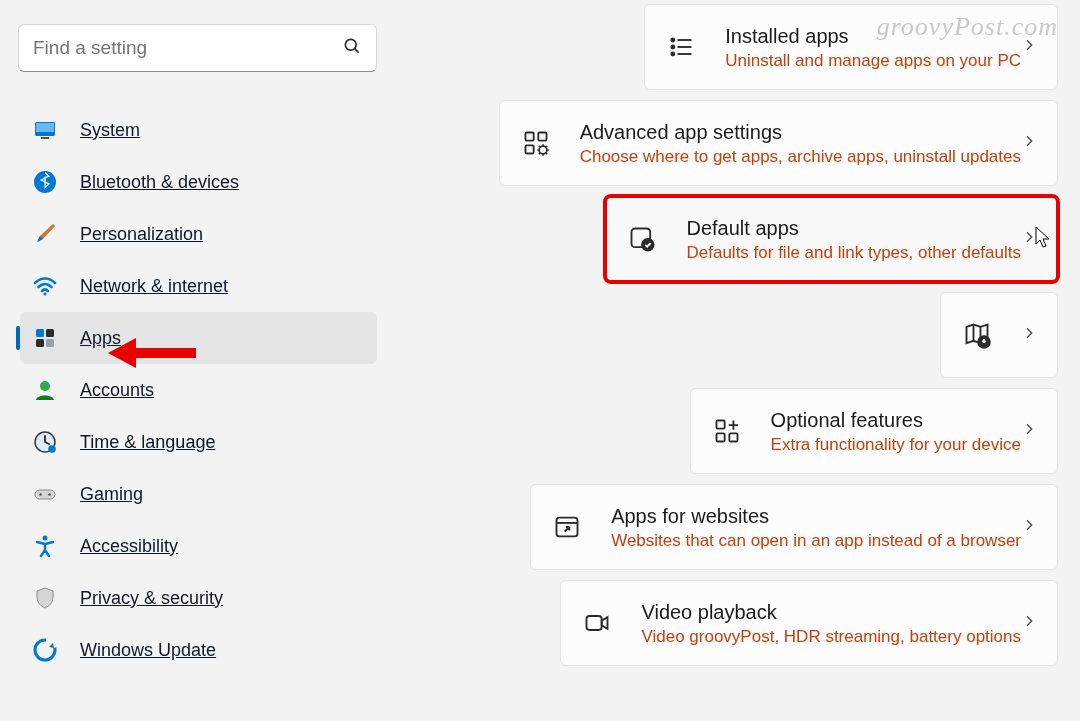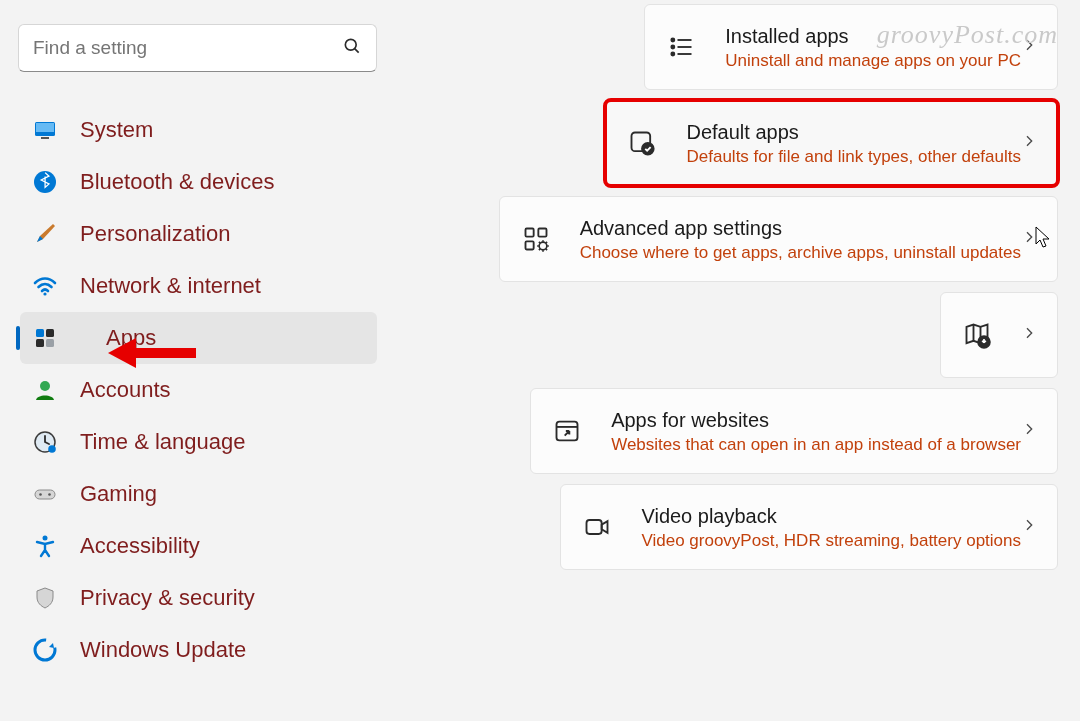--- a/index.html
+++ b/index.html
@@ -13,44 +13,44 @@
   }
   .search-box input {
     flex: 1; border: none; outline: none; font-size: 19px; color: #5a5a5a; background: transparent;
   }
   .search-box .search-icon svg { width: 20px; height: 20px; stroke: #2b2b2b; }
   .nav { padding-left: 2px; }
   .nav-item {
     display: flex; align-items: center; height: 52px; border-radius: 6px;
     padding-left: 12px; cursor: default; position: relative;
   }
-  .nav-item.selected { background: #e5e5e5; gap: 26px; }
+  .nav-item.selected { background: #e5e5e5; }
   .nav-item.selected::before {
     content: ""; position: absolute; left: -4px; top: 14px; bottom: 14px;
     width: 4px; border-radius: 2px; background: #0067c0;
   }
   .nav-icon { width: 26px; height: 26px; margin-right: 22px; display:flex; align-items:center; justify-content:center; }
-  .nav-label { font-size: 22px; color: #7f1d1d; }
+  .nav-label { font-size: 18px; color: #0f172a; text-decoration: underline; }
   .content { flex: 1; padding: 0 22px 0 44px; display: flex; flex-direction: column; gap: 10px; margin-top: 4px; position: relative; align-items: flex-end; }
   .card {
     background: #fcfcfc; border: 1px solid #e3e3e3; border-radius: 6px;
     display: flex; align-items: center; padding: 16px 20px; min-height: 86px; cursor: default;
   }
   .card.highlight { outline: 4px solid #e60000; outline-offset: -2px; background:#f8f8f8; }
   .card-icon { width: 32px; height: 32px; margin-right: 28px; display:flex; align-items:center; justify-content:center; }
   .card-body { flex: 1; }
   .card-title { font-size: 20px; color: #1b1b1b; line-height: 1.2; margin-bottom: 3px; }
   .card-sub { font-size: 17px; color: #c2410c; }
   .chevron svg { width: 16px; height: 16px; stroke: #4a4a4a; }
   .arrow-annot {
     position: absolute; left: 108px; top: 336px; pointer-events: none;
   }
   .cursor-annot { position:absolute; left:640px; top:222px; pointer-events:none; }
   .watermark {
-    position: absolute; top: 20px; right: 22px; font-family: Georgia, 'Times New Roman', serif;
+    position: absolute; top: 12px; right: 22px; font-family: Georgia, 'Times New Roman', serif;
     font-style: italic; font-size: 26px; color: #c9c9c9; letter-spacing: 1px; pointer-events:none;
   }
 </style>
 </head>
 <body>
 
 <div class="app">
 
   <div class="sidebar">
     <div class="search-box">
@@ -191,70 +191,87 @@
       </span>
       <div class="card-body">
         <div class="card-title">Installed apps</div>
         <div class="card-sub">Uninstall and manage apps on your PC</div>
       </div>
       <span class="chevron"><svg viewBox="0 0 24 24" fill="none" stroke-width="2">
             <polyline points="9,5 16,12 9,19"></polyline>
           </svg></span>
     </div>
 
-    <div class="card highlight">
-      <span class="card-icon">
-        <svg viewBox="0 0 24 24" width="28" height="28" stroke="#2b2b2b" fill="none" stroke-width="1.6">
-            <rect x="3" y="3" width="16" height="16" rx="3"></rect>
-            <circle cx="17" cy="17" r="5" fill="#2b2b2b"></circle>
-            <path d="M14.8 17l1.6 1.6 3-3" stroke="#fff" stroke-width="1.6"></path>
-          </svg>
-      </span>
-      <div class="card-body">
-        <div class="card-title">Default apps</div>
-        <div class="card-sub">Defaults for file and link types, other defaults</div>
-      </div>
-      <span class="chevron"><svg viewBox="0 0 24 24" fill="none" stroke-width="2">
-            <polyline points="9,5 16,12 9,19"></polyline>
-          </svg></span>
-    </div>
-
     <div class="card">
       <span class="card-icon">
         <svg viewBox="0 0 24 24" width="28" height="28" stroke="#2b2b2b" fill="none" stroke-width="1.6">
             <rect x="3" y="3" width="7" height="7" rx="1"></rect>
             <rect x="14" y="3" width="7" height="7" rx="1"></rect>
             <rect x="3" y="14" width="7" height="7" rx="1"></rect>
             <circle cx="18" cy="18" r="3.3" stroke-width="1.4"></circle>
             <path d="M18 13v1.4M18 21.6V23M13 18h1.4M21.6 18H23M14.5 14.5l1 1M20.5 20.5l1 1M20.5 15.5l1-1M14.5 21.5l1-1" stroke-width="1.4"></path>
           </svg>
       </span>
       <div class="card-body">
         <div class="card-title">Advanced app settings</div>
         <div class="card-sub">Choose where to get apps, archive apps, uninstall updates</div>
       </div>
       <span class="chevron"><svg viewBox="0 0 24 24" fill="none" stroke-width="2">
             <polyline points="9,5 16,12 9,19"></polyline>
           </svg></span>
     </div>
 
+    <div class="card highlight">
+      <span class="card-icon">
+        <svg viewBox="0 0 24 24" width="28" height="28" stroke="#2b2b2b" fill="none" stroke-width="1.6">
+            <rect x="3" y="3" width="16" height="16" rx="3"></rect>
+            <circle cx="17" cy="17" r="5" fill="#2b2b2b"></circle>
+            <path d="M14.8 17l1.6 1.6 3-3" stroke="#fff" stroke-width="1.6"></path>
+          </svg>
+      </span>
+      <div class="card-body">
+        <div class="card-title">Default apps</div>
+        <div class="card-sub">Defaults for file and link types, other defaults</div>
+      </div>
+      <span class="chevron"><svg viewBox="0 0 24 24" fill="none" stroke-width="2">
+            <polyline points="9,5 16,12 9,19"></polyline>
+          </svg></span>
+    </div>
+
     <div class="card">
       <span class="card-icon">
         <svg viewBox="0 0 24 24" width="28" height="28" stroke="#2b2b2b" fill="none" stroke-width="1.6">
             <path d="M3 5l6-2 6 2 6-2v14l-6 2-6-2-6 2z"></path>
             <path d="M9 3v14M15 5v14"></path>
             <circle cx="18" cy="18" r="5" fill="#2b2b2b"></circle>
             <path d="M18 15.5v3m0 0l-1.6-1.6M18 18.5l1.6-1.6" stroke="#fff" stroke-width="1.4"></path>
           </svg>
       </span>
       <span class="chevron"><svg viewBox="0 0 24 24" fill="none" stroke-width="2">
             <polyline points="9,5 16,12 9,19"></polyline>
           </svg></span>
     </div>
 
+    <div class="card">
+      <span class="card-icon">
+        <svg viewBox="0 0 24 24" width="28" height="28" stroke="#2b2b2b" fill="none" stroke-width="1.6">
+            <rect x="3" y="3" width="7" height="7" rx="1"></rect>
+            <rect x="3" y="14" width="7" height="7" rx="1"></rect>
+            <rect x="14" y="14" width="7" height="7" rx="1"></rect>
+            <path d="M17.5 3v8M13.5 7h8"></path>
+          </svg>
+      </span>
+      <div class="card-body">
+        <div class="card-title">Optional features</div>
+        <div class="card-sub">Extra functionality for your device</div>
+      </div>
+      <span class="chevron"><svg viewBox="0 0 24 24" fill="none" stroke-width="2">
+            <polyline points="9,5 16,12 9,19"></polyline>
+          </svg></span>
+    </div>
 
     <div class="card">
       <span class="card-icon">
         <svg viewBox="0 0 24 24" width="28" height="28" stroke="#2b2b2b" fill="none" stroke-width="1.6">
             <rect x="3" y="4" width="18" height="16" rx="2.5"></rect>
             <line x1="3" y1="8.5" x2="21" y2="8.5"></line>
             <path d="M10 16l4-4m0 0h-3m3 0v3"></path>
           </svg>
       </span>
       <div class="card-body">

